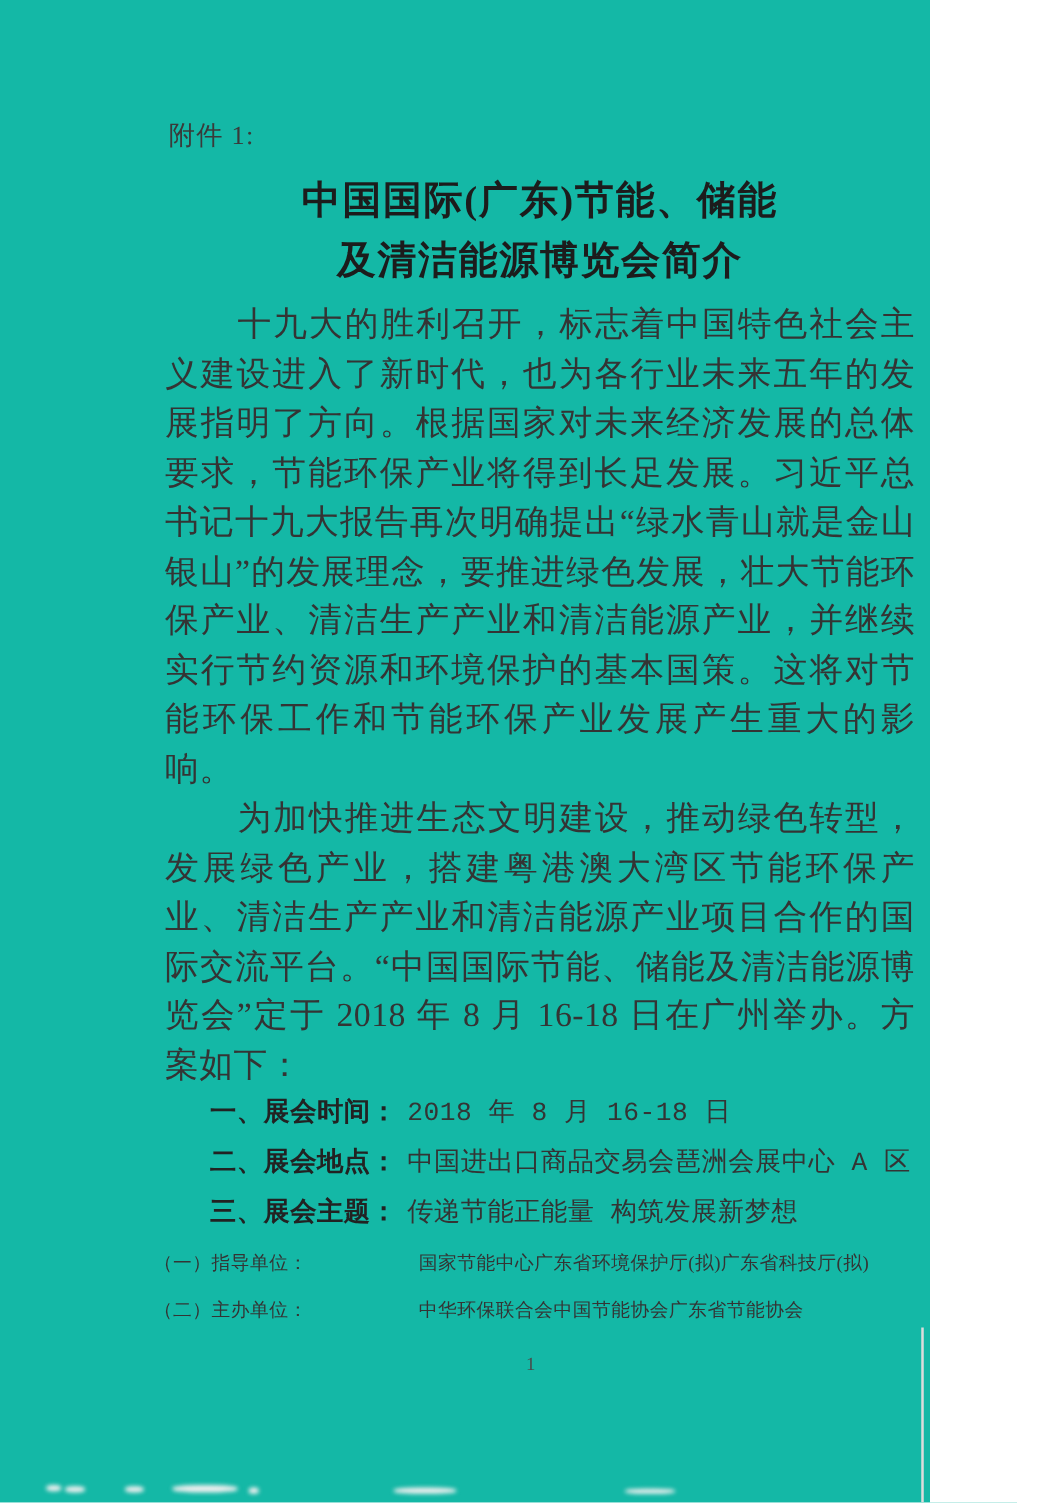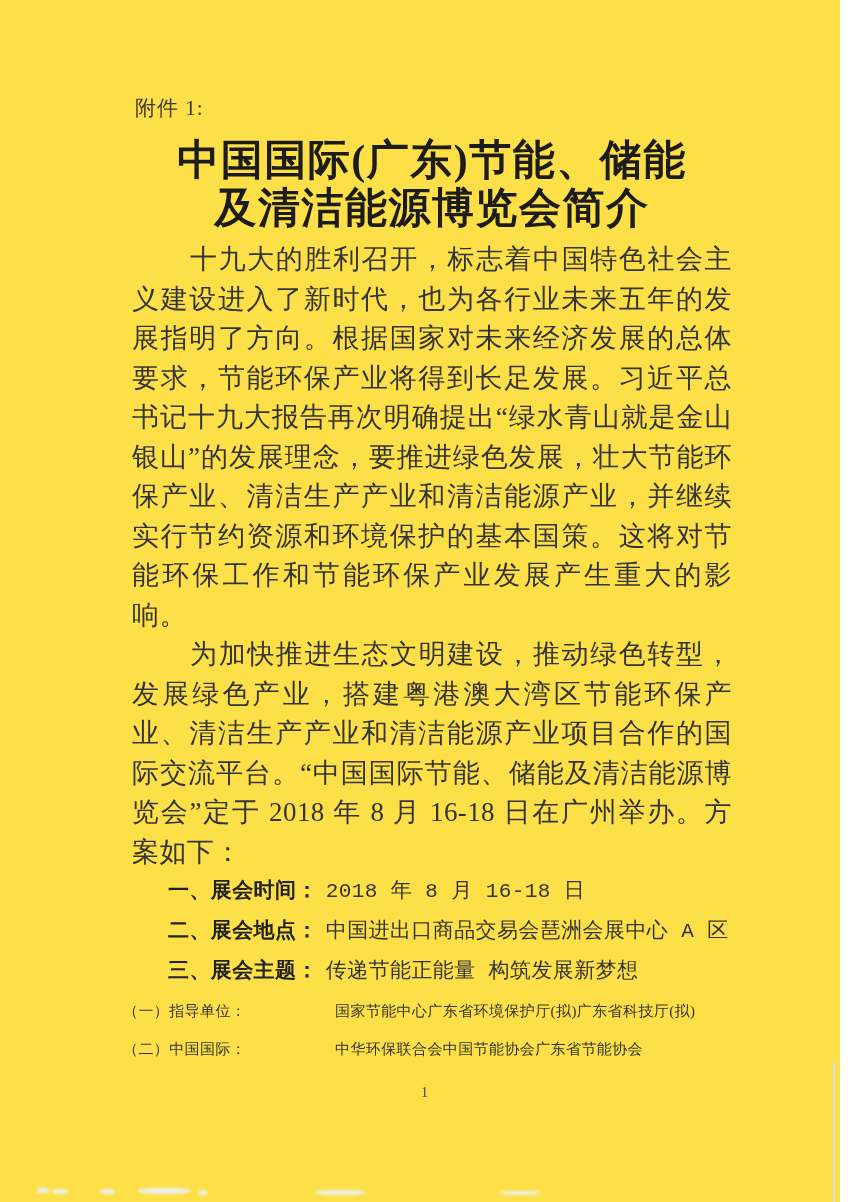--- a/index.html
+++ b/index.html
@@ -2,23 +2,23 @@
 <html lang="zh"><head>
 <meta charset="utf-8">
 <style>
   html, body {
     margin: 0;
     padding: 0;
     background: #ffffff;
   }
   .page {
     position: relative;
-    width: 840px;
+    width: 744px;
     height: 1202px;
-    background: #fde047;
+    background: #14b8a6;
     overflow: hidden;
     font-family: "Liberation Serif", "DejaVu Serif", serif;
     color: #383838;
   }
   .content {
     position: absolute;
     left: 132px;
     top: 0;
     width: 600px;
   }
@@ -26,21 +26,21 @@
     margin-top: 94px;
     margin-left: 3px;
     font-size: 21px;
     line-height: 28px;
     letter-spacing: 1px;
     color: #3a3a3a;
   }
   .doc-title {
     margin-top: 14px;
     text-align: center;
-    font-size: 42px;
+    font-size: 31px;
     line-height: 48px;
     font-weight: 700;
     letter-spacing: 1.5px;
     color: #1c1c1c;
   }
   .body-paragraph {
     margin: 0;
     margin-top: 8px;
     font-size: 27px;
     line-height: 39.5px;
@@ -147,21 +147,21 @@
     <div class="section">
       <div class="section-label">（一）指导单位：</div>
       <div class="org-list">
         <div class="org-item">国家节能中心</div>
         <div class="org-item">广东省环境保护厅(拟)</div>
         <div class="org-item">广东省科技厅(拟)</div>
       </div>
     </div>
 
     <div class="section">
-      <div class="section-label">（二）中国国际：</div>
+      <div class="section-label">（二）主办单位：</div>
       <div class="org-list">
         <div class="org-item">中华环保联合会</div>
         <div class="org-item">中国节能协会</div>
         <div class="org-item">广东省节能协会</div>
       </div>
     </div>
 
   </div>
 
   <div class="page-number">1</div>

